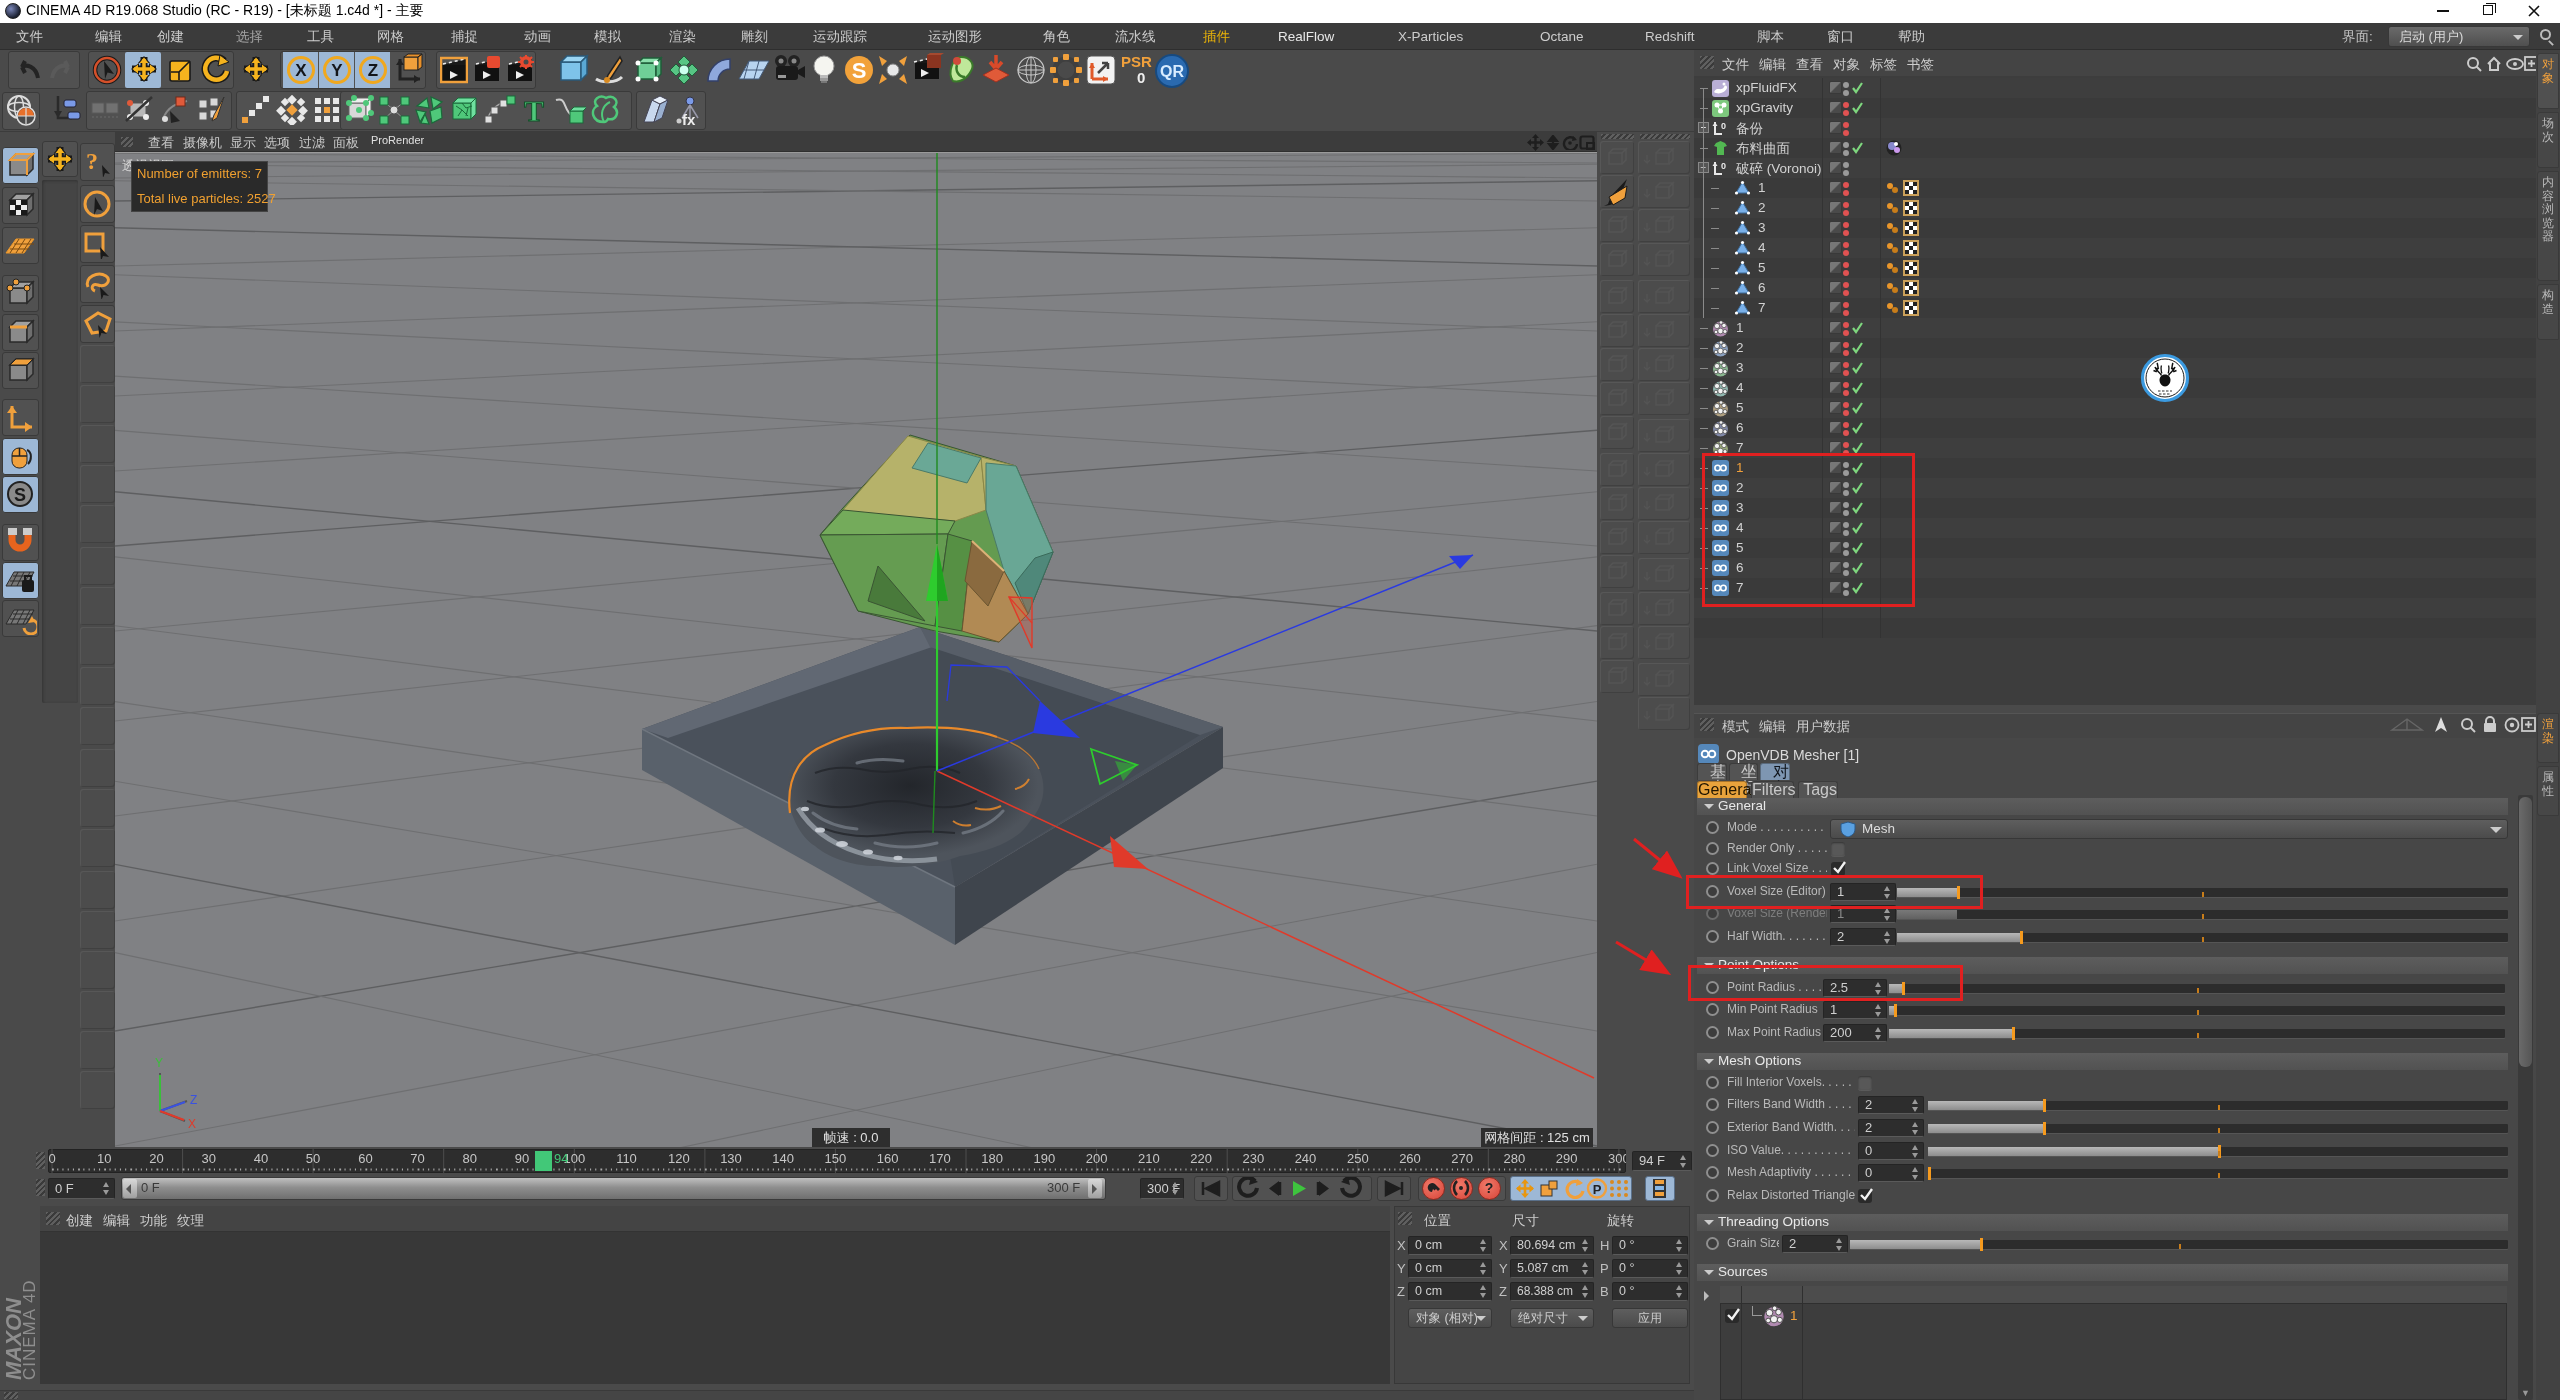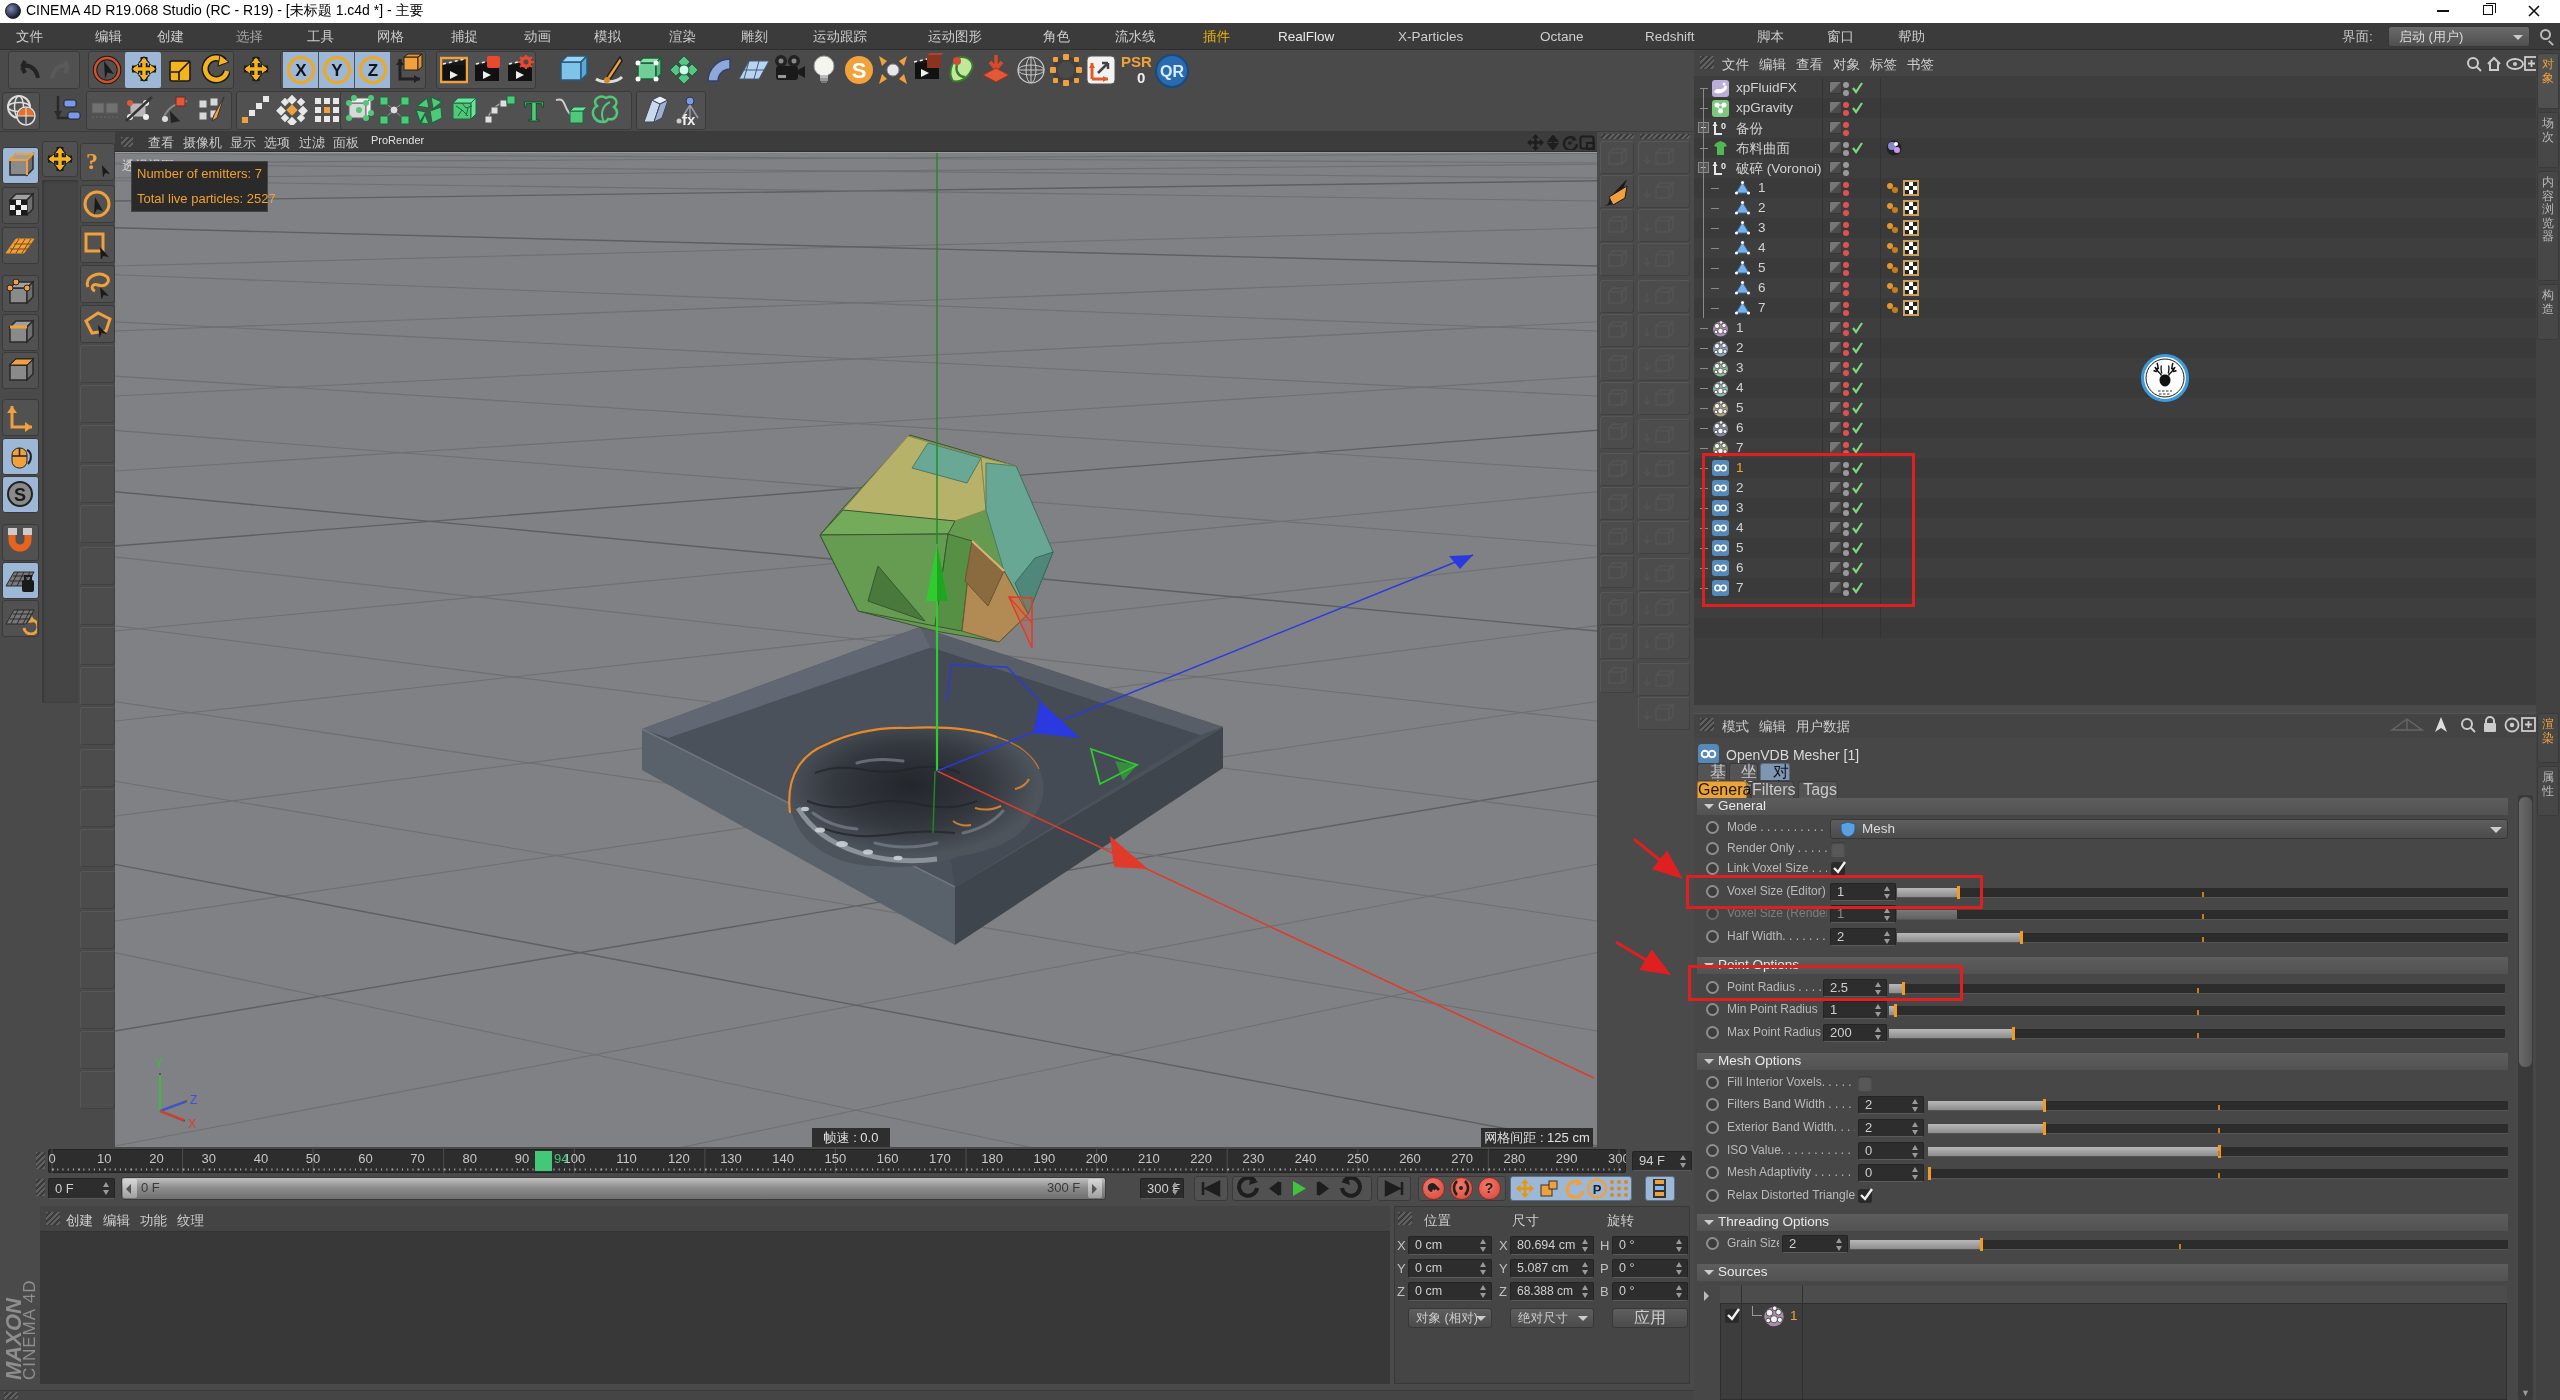--- a/index.html
+++ b/index.html
@@ -2171,21 +2171,21 @@
 <div class="abs" style="left:1600px;top:1261px;color:#c0c0c0;font-size:13px">P</div>
 <div class="field" style="left:1612px;top:1259px;width:76px;height:19px;line-height:17px;font-size:12.5px">0 °<span class="spin"></span></div>
 <div class="abs" style="left:1397px;top:1284px;color:#c0c0c0;font-size:13px">Z</div>
 <div class="field" style="left:1408px;top:1282px;width:84px;height:19px;line-height:17px;font-size:12.5px">0 cm<span class="spin"></span></div>
 <div class="abs" style="left:1499px;top:1284px;color:#c0c0c0;font-size:13px">Z</div>
 <div class="field" style="left:1510px;top:1282px;width:84px;height:19px;line-height:17px;font-size:12px">68.388 cm<span class="spin"></span></div>
 <div class="abs" style="left:1600px;top:1284px;color:#c0c0c0;font-size:13px">B</div>
 <div class="field" style="left:1612px;top:1282px;width:76px;height:19px;line-height:17px;font-size:12.5px">0 °<span class="spin"></span></div>
 <div class="abs" style="left:1408px;top:1308px;width:84px;height:20px;background:linear-gradient(#5e5e5e,#4b4b4b);border:1px solid #373737;border-radius:3px;color:#cdcdcd;font-size:12.5px;line-height:18px;padding-left:7px">对象 (相对)<span style="position:absolute;right:5px;top:7px;border:5px solid transparent;border-top-color:#ccc"></span></div>
 <div class="abs" style="left:1510px;top:1308px;width:84px;height:20px;background:linear-gradient(#5e5e5e,#4b4b4b);border:1px solid #373737;border-radius:3px;color:#cdcdcd;font-size:12.5px;line-height:18px;padding-left:7px">绝对尺寸<span style="position:absolute;right:5px;top:7px;border:5px solid transparent;border-top-color:#ccc"></span></div>
-<div class="abs" style="left:1612px;top:1308px;width:76px;height:20px;background:linear-gradient(#5e5e5e,#4b4b4b);border:1px solid #373737;border-radius:3px;color:#cdcdcd;font-size:16px;line-height:18px;text-align:center">应用</div>
+<div class="abs" style="left:1612px;top:1308px;width:76px;height:20px;background:linear-gradient(#5e5e5e,#4b4b4b);border:1px solid #373737;border-radius:3px;color:#cdcdcd;font-size:12px;line-height:18px;text-align:center">应用</div>
 <div class="abs" style="left:0;top:1390px;width:1694px;height:10px;background:#454545;border-top:1px solid #3a3a3a"></div>
 <div class="abs grip" style="left:4px;top:1392px;width:14px;height:7px"></div>
 <div class="abs" style="left:1702px;top:453px;width:213px;height:154px;border:3px solid #e02020"></div>
 <div class="abs" style="left:1686px;top:875px;width:297px;height:34px;border:3px solid #e02020"></div>
 <div class="abs" style="left:1688px;top:965px;width:275px;height:36px;border:3px solid #e02020"></div>
 <svg class="abs" style="left:1630px;top:835px" width="60" height="50" viewBox="0 0 60 50">
       <defs>
         <marker id="ah" markerWidth="10" markerHeight="8" refX="8" refY="4" orient="auto">
           <path d="M0 0 L10 4 L0 8Z" fill="#e02020"></path>
         </marker>

